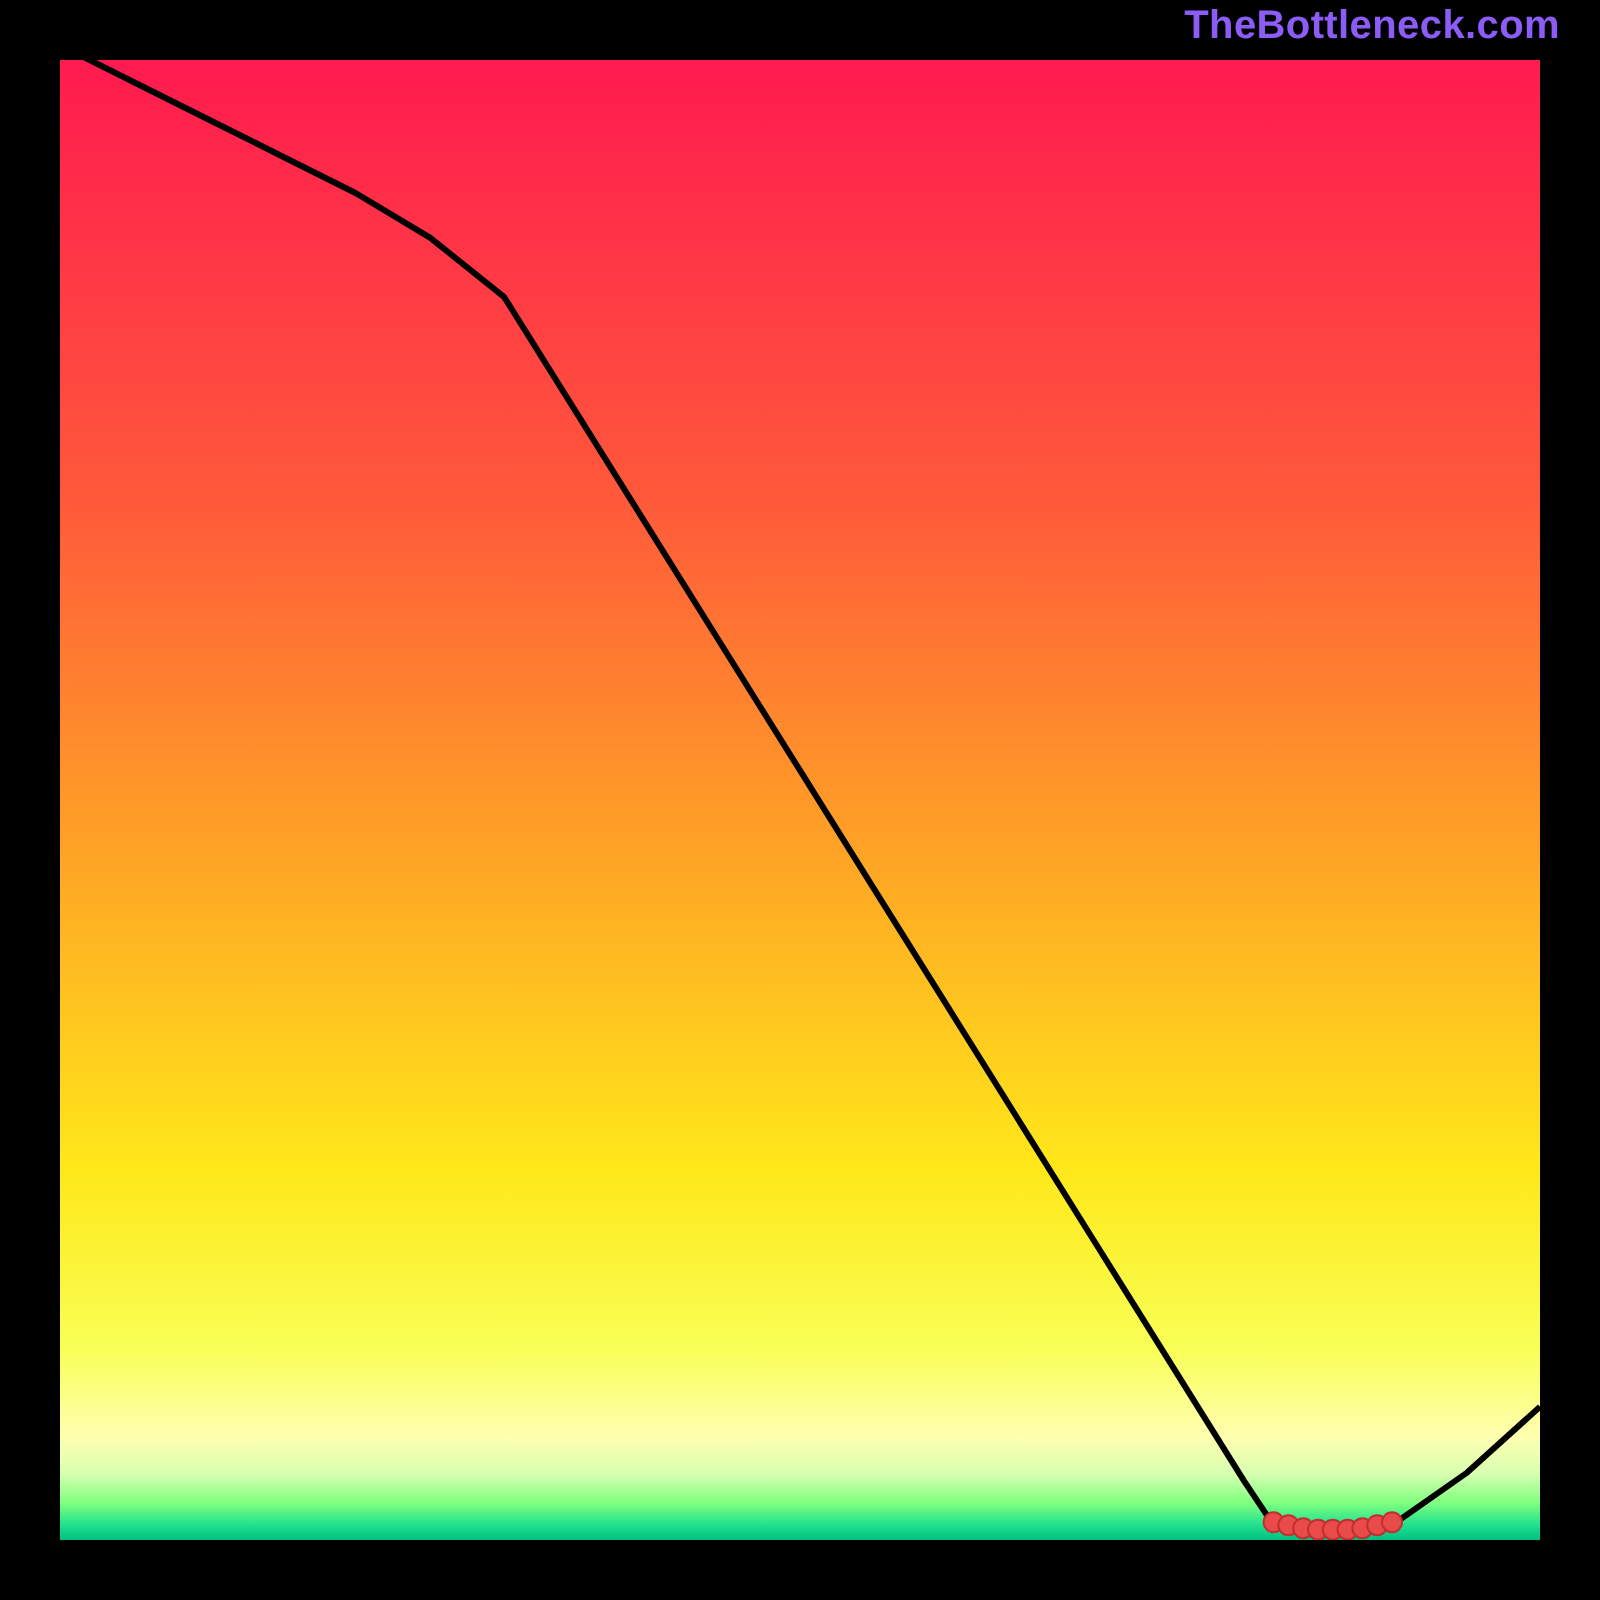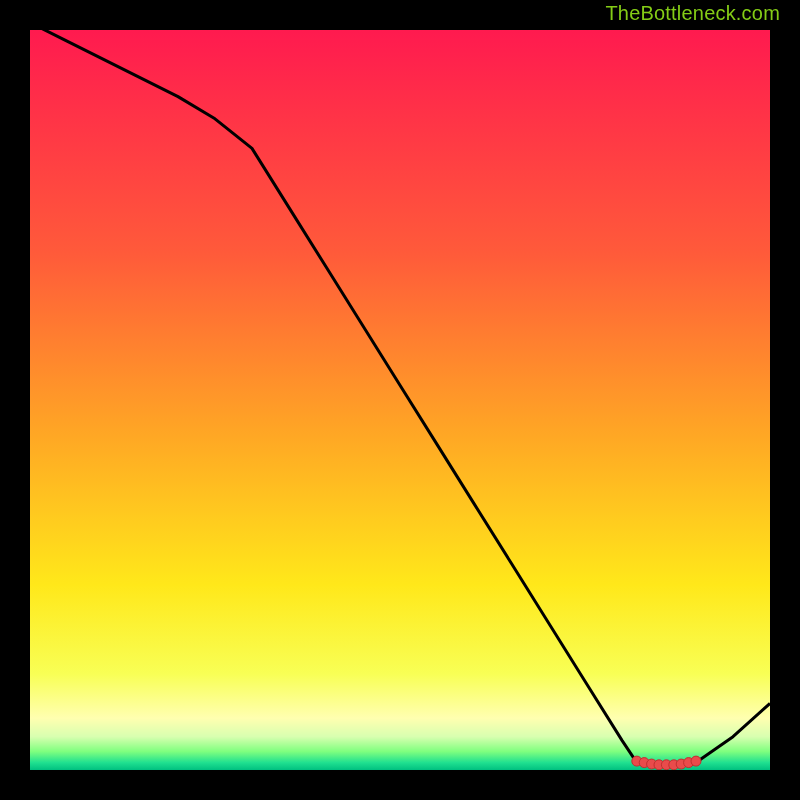--- a/index.html
+++ b/index.html
@@ -14,23 +14,23 @@
   .container {
     position: relative;
     width: 800px;
     height: 800px;
     background: #000;
   }
   .watermark {
     position: absolute;
     top: 2px;
     right: 20px;
-    color: #84cc16;
+    color: #8b5cf6;
     font-size: 20px;
-    font-weight: 400;
+    font-weight: 700;
     letter-spacing: 0.2px;
   }
   .plot-frame {
     position: absolute;
     left: 30px;
     top: 30px;
     width: 740px;
     height: 740px;
     box-sizing: border-box;
   }

